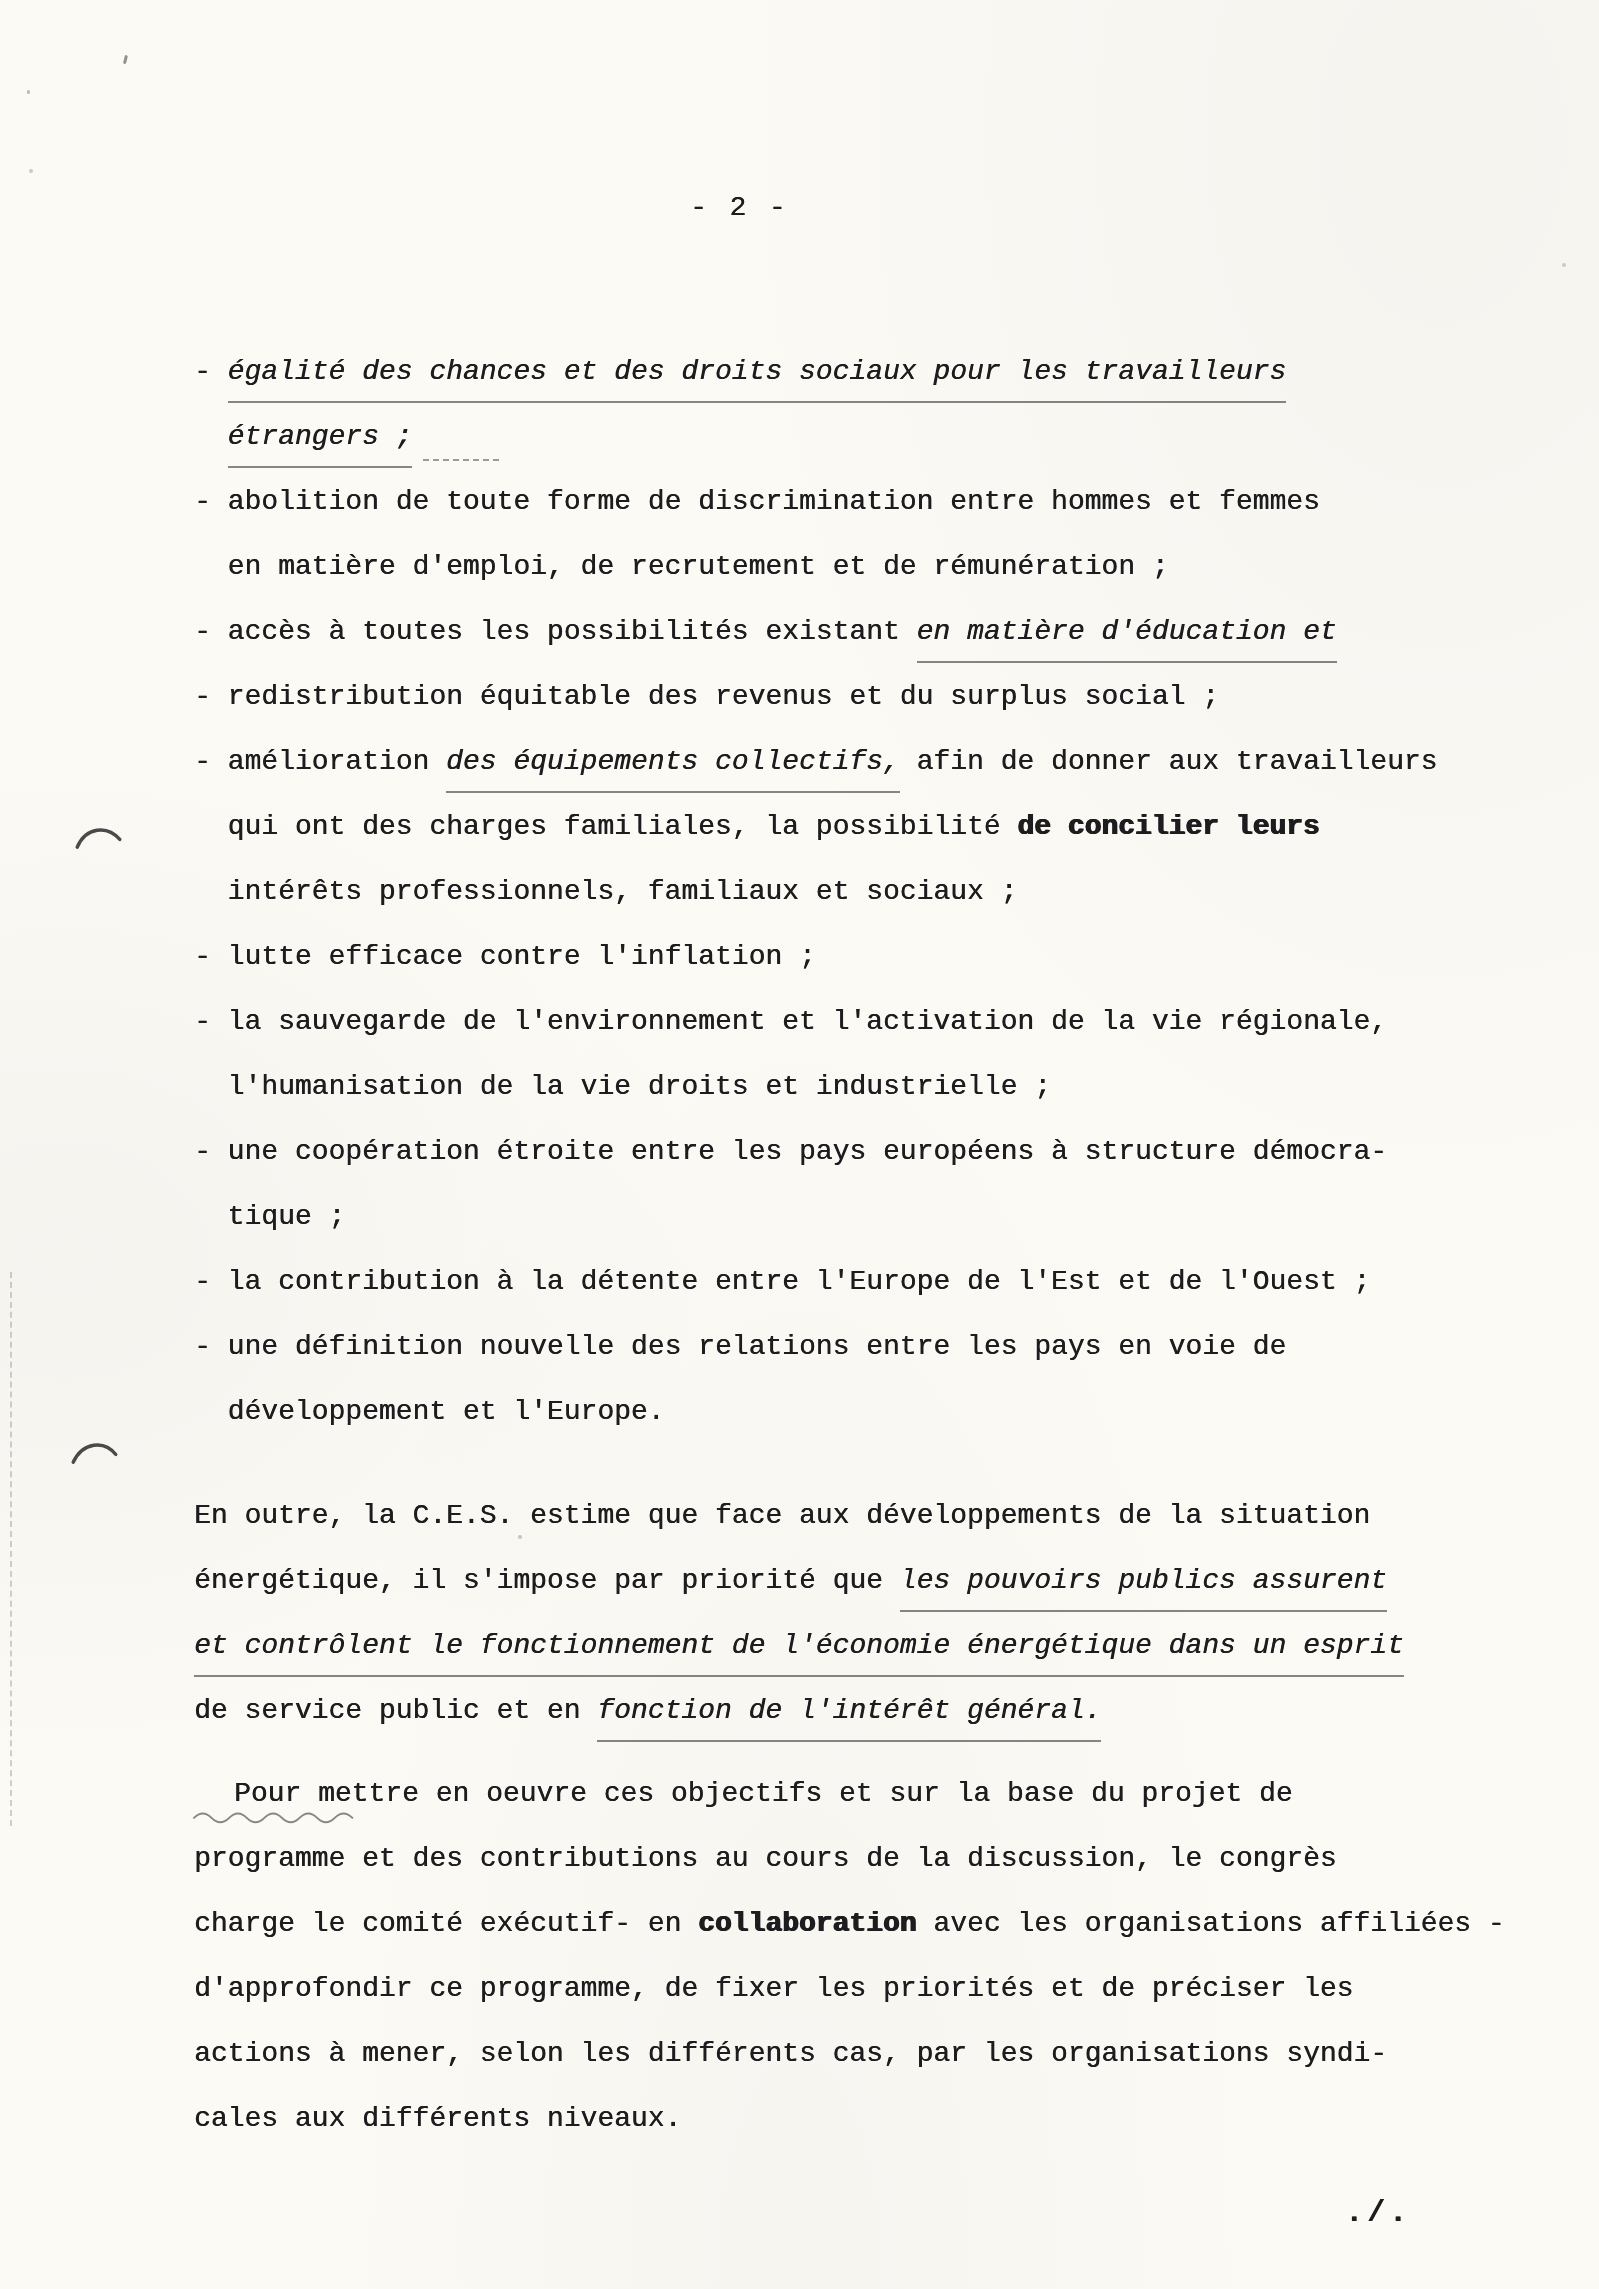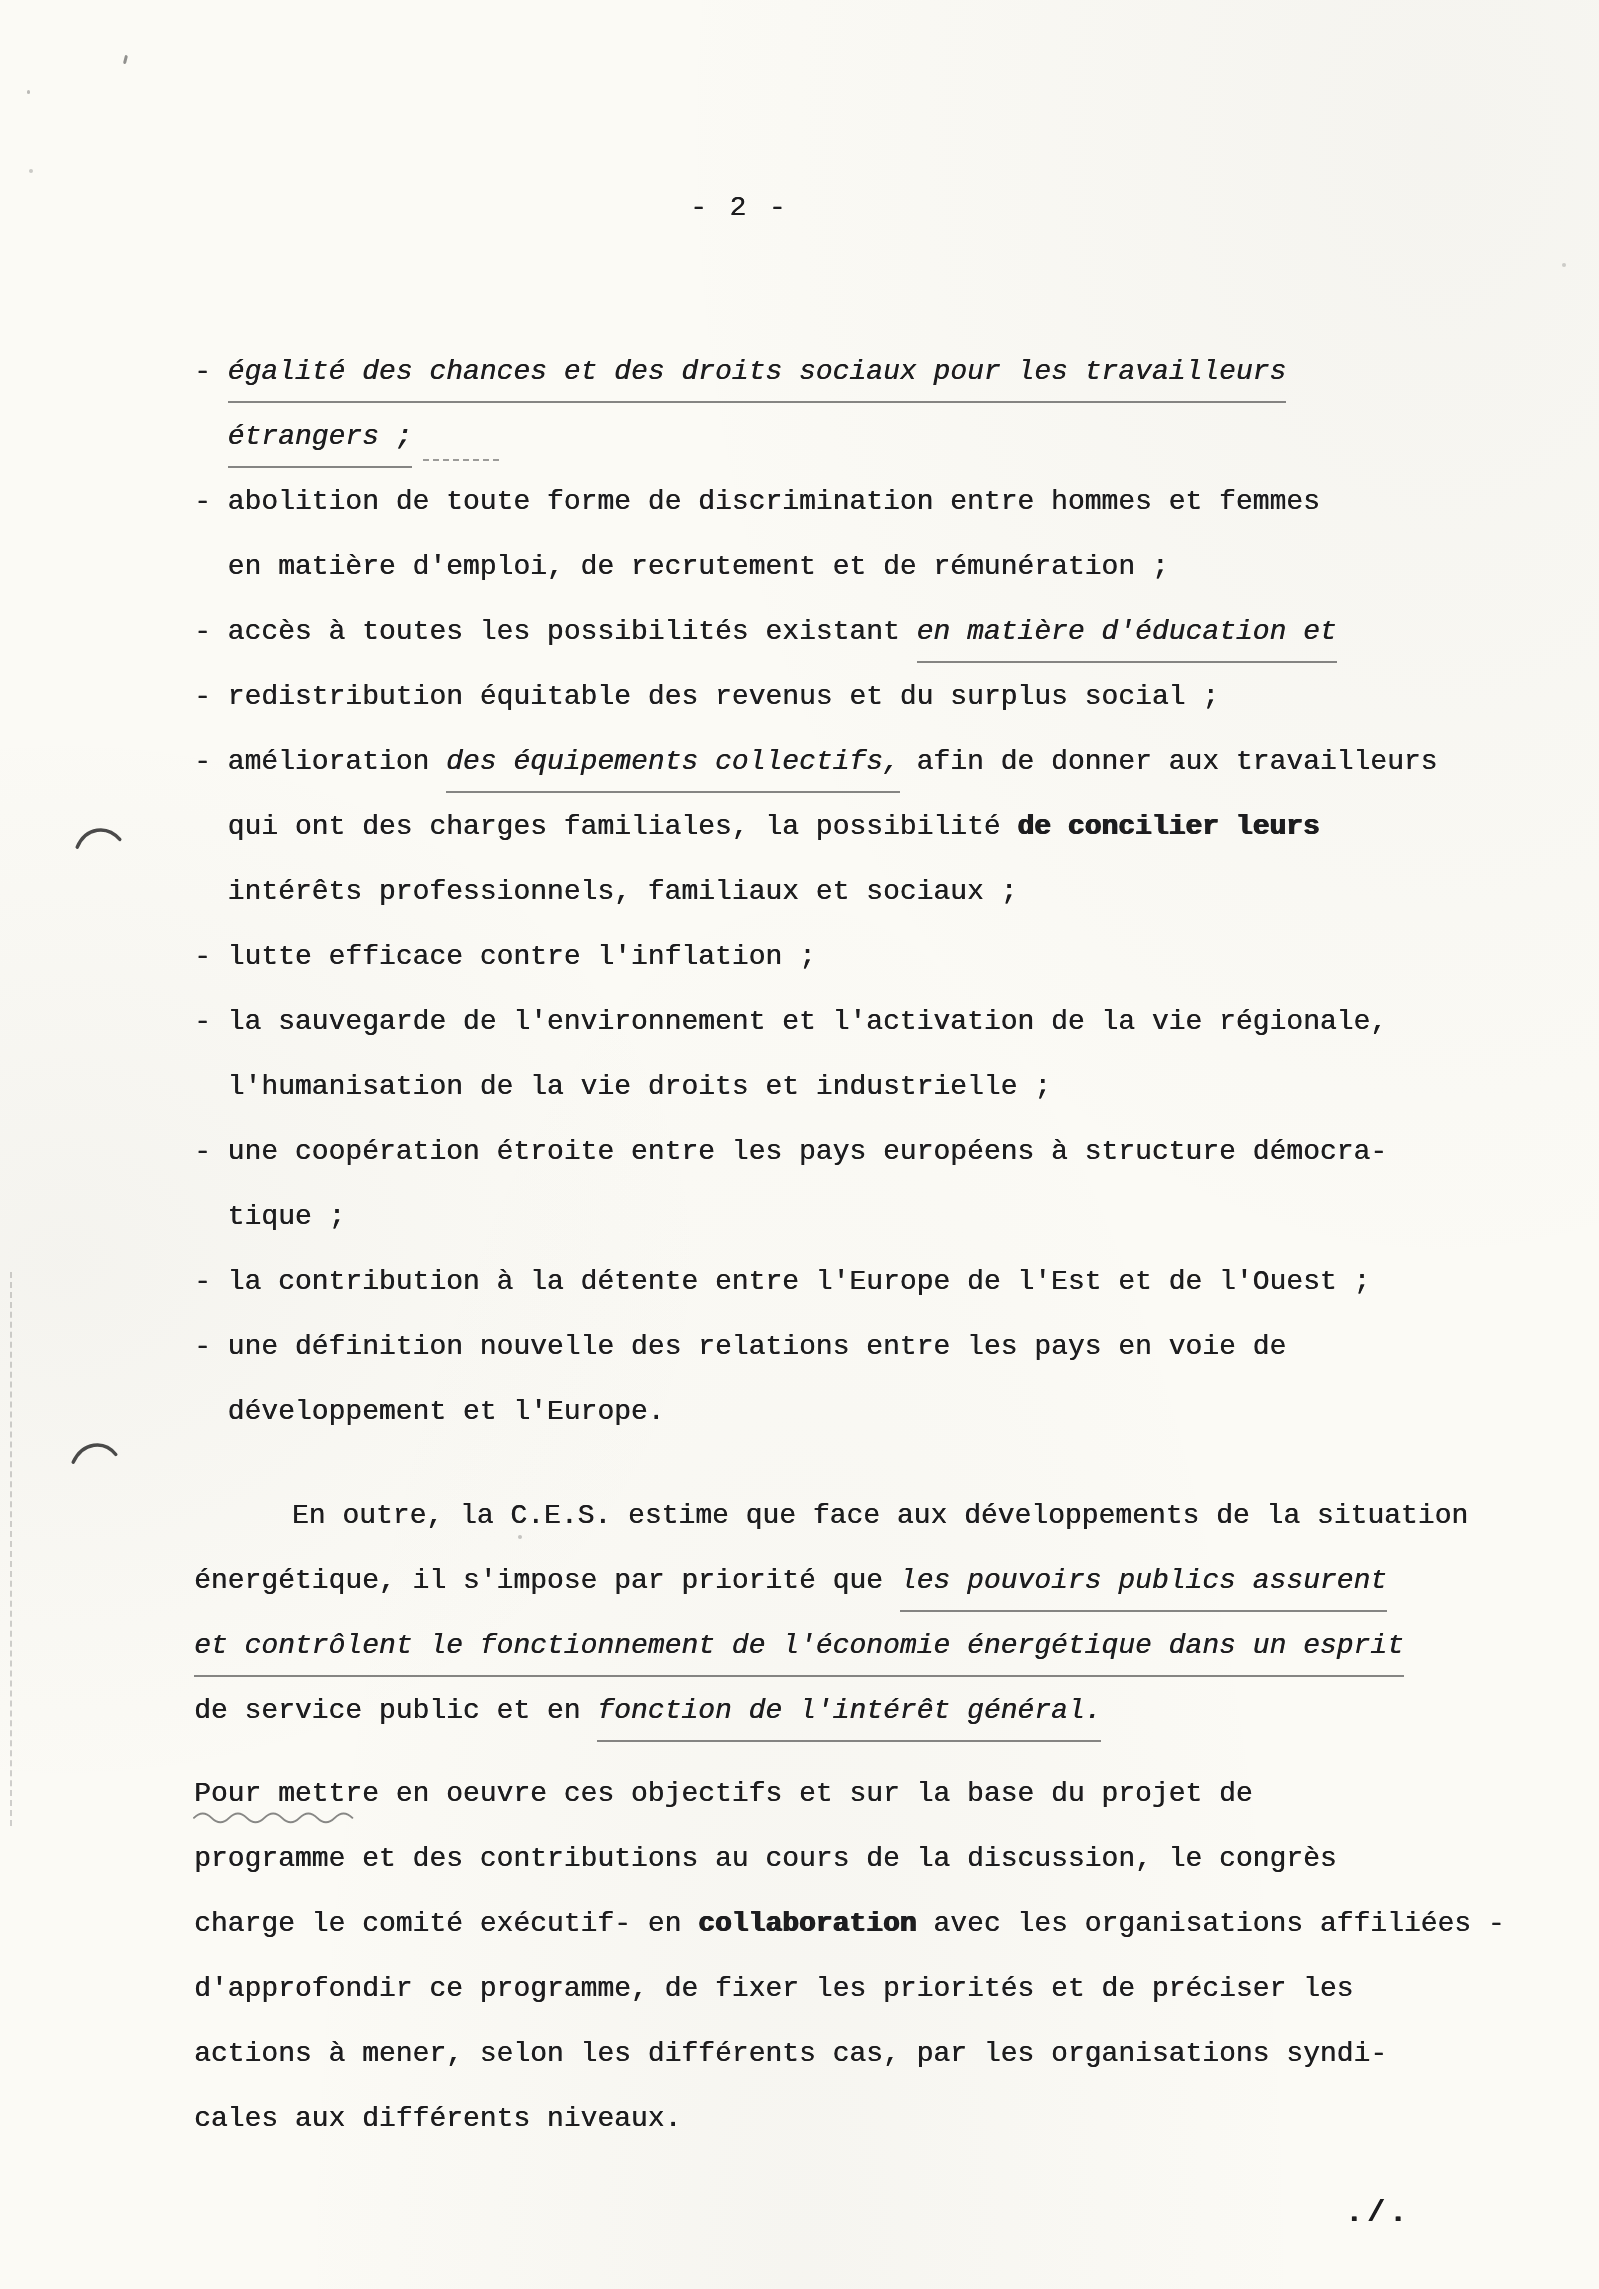--- a/index.html
+++ b/index.html
@@ -115,25 +115,25 @@
       <div class="line cont"><span>qui ont des charges familiales, la possibilité </span><span class="b">de concilier leurs</span></div>
       <div class="line cont"><span>intérêts professionnels, familiaux et sociaux ;</span></div>
       <div class="line"><span>- lutte efficace contre l'inflation ;</span></div>
       <div class="line"><span>- la sauvegarde de l'environnement et l'activation de la vie régionale,</span></div>
       <div class="line cont"><span>l'humanisation de la vie droits et industrielle ;</span></div>
       <div class="line"><span>- une coopération étroite entre les pays européens à structure démocra-</span></div>
       <div class="line cont"><span>tique ;</span></div>
       <div class="line"><span>- la contribution à la détente entre l'Europe de l'Est et de l'Ouest ;</span></div>
       <div class="line"><span>- une définition nouvelle des relations entre les pays en voie de</span></div>
       <div class="line cont"><span>développement et l'Europe.</span></div>
-      <div class="line" style="margin-top: 39px; text-align: center;"><span>En outre, la C.E.S. estime que face aux développements de la situation</span></div>
+      <div class="line" style="margin-top: 39px;"><span>En outre, la C.E.S. estime que face aux développements de la situation</span></div>
       <div class="line"><span>énergétique, il s'impose par priorité que </span><span class="u">les pouvoirs publics assurent</span></div>
       <div class="line"><span class="u">et contrôlent le fonctionnement de l'économie énergétique dans un esprit</span></div>
       <div class="line"><span>de service public et en </span><span class="u">fonction de l'intérêt général.</span></div>
-      <div class="line" style="margin-top: 17.6px;"><span>Pour mettre en oeuvre ces objectifs et sur la base du projet de</span></div>
+      <div class="line" style="margin-top: 17.6px; margin-left: 40px;"><span>Pour mettre en oeuvre ces objectifs et sur la base du projet de</span></div>
       <div class="line"><span>programme et des contributions au cours de la discussion, le congrès</span></div>
       <div class="line"><span>charge le comité exécutif- en </span><span class="b">collaboration</span><span> avec les organisations affiliées -</span></div>
       <div class="line"><span>d'approfondir ce programme, de fixer les priorités et de préciser les</span></div>
       <div class="line"><span>actions à mener, selon les différents cas, par les organisations syndi-</span></div>
       <div class="line"><span>cales aux différents niveaux.</span></div>
     </div>
 
   <div class="footer-mark">./.</div>
 
   <svg class="arc-mark arc-1" viewBox="0 0 52 32">

